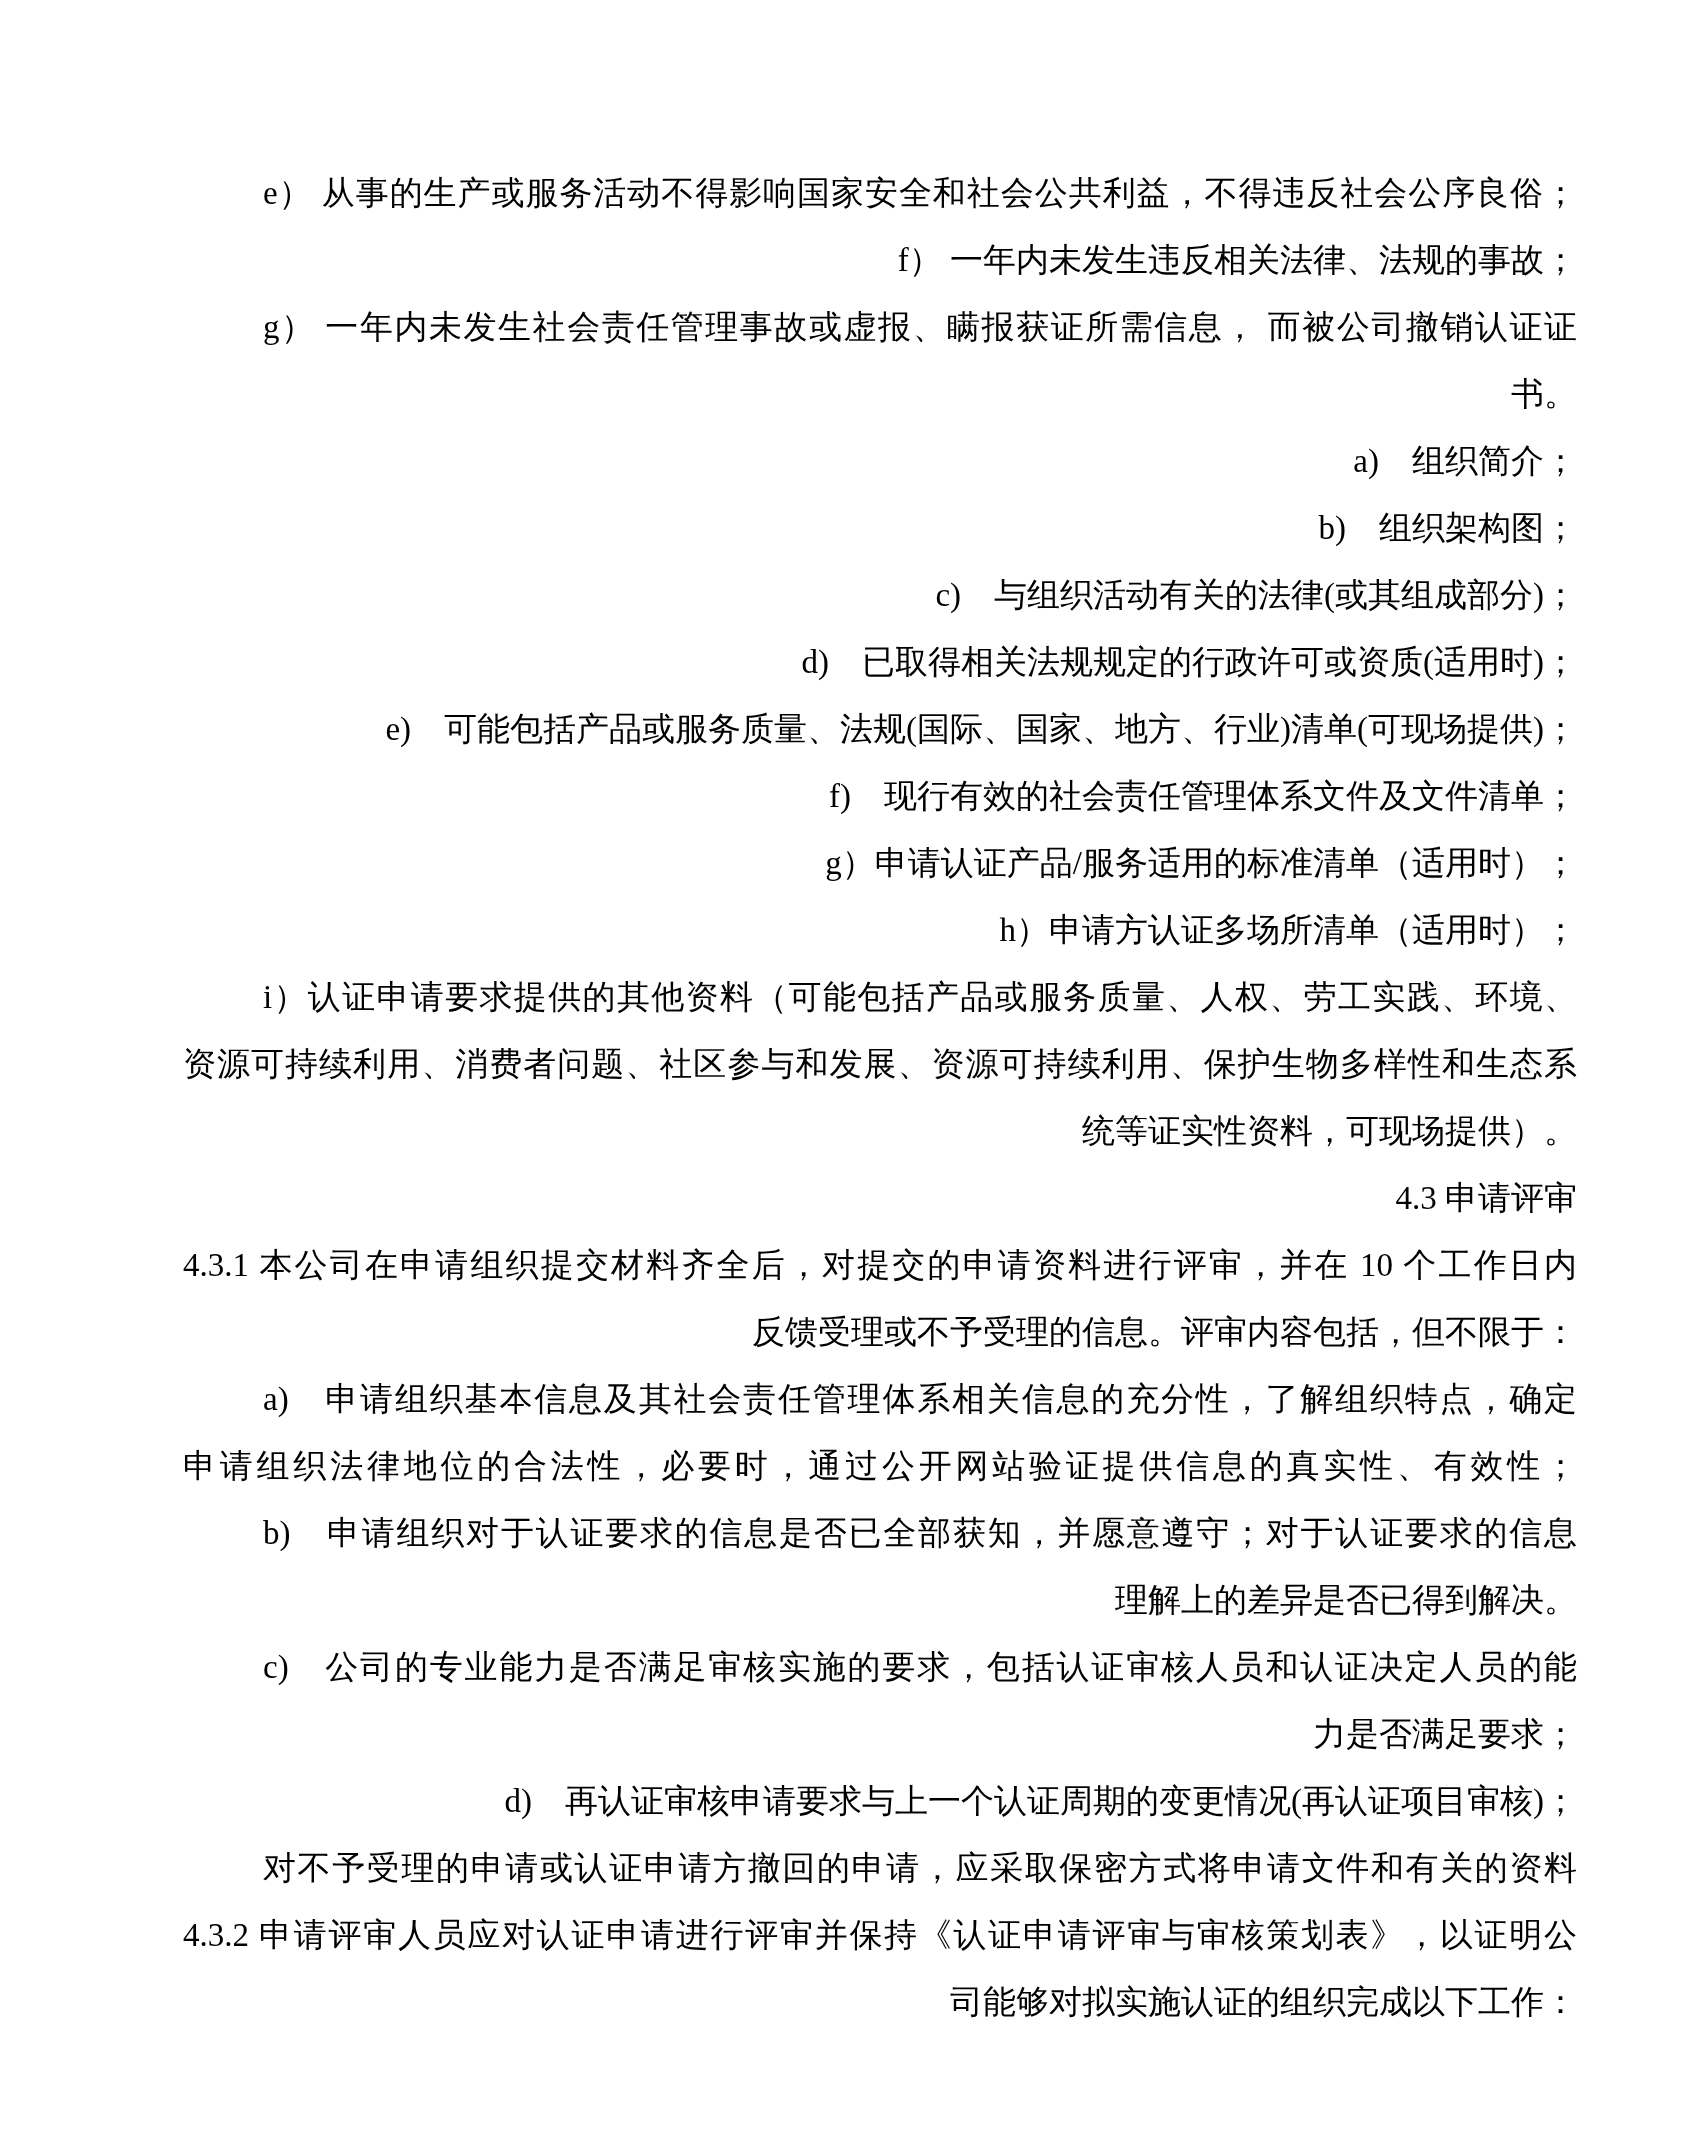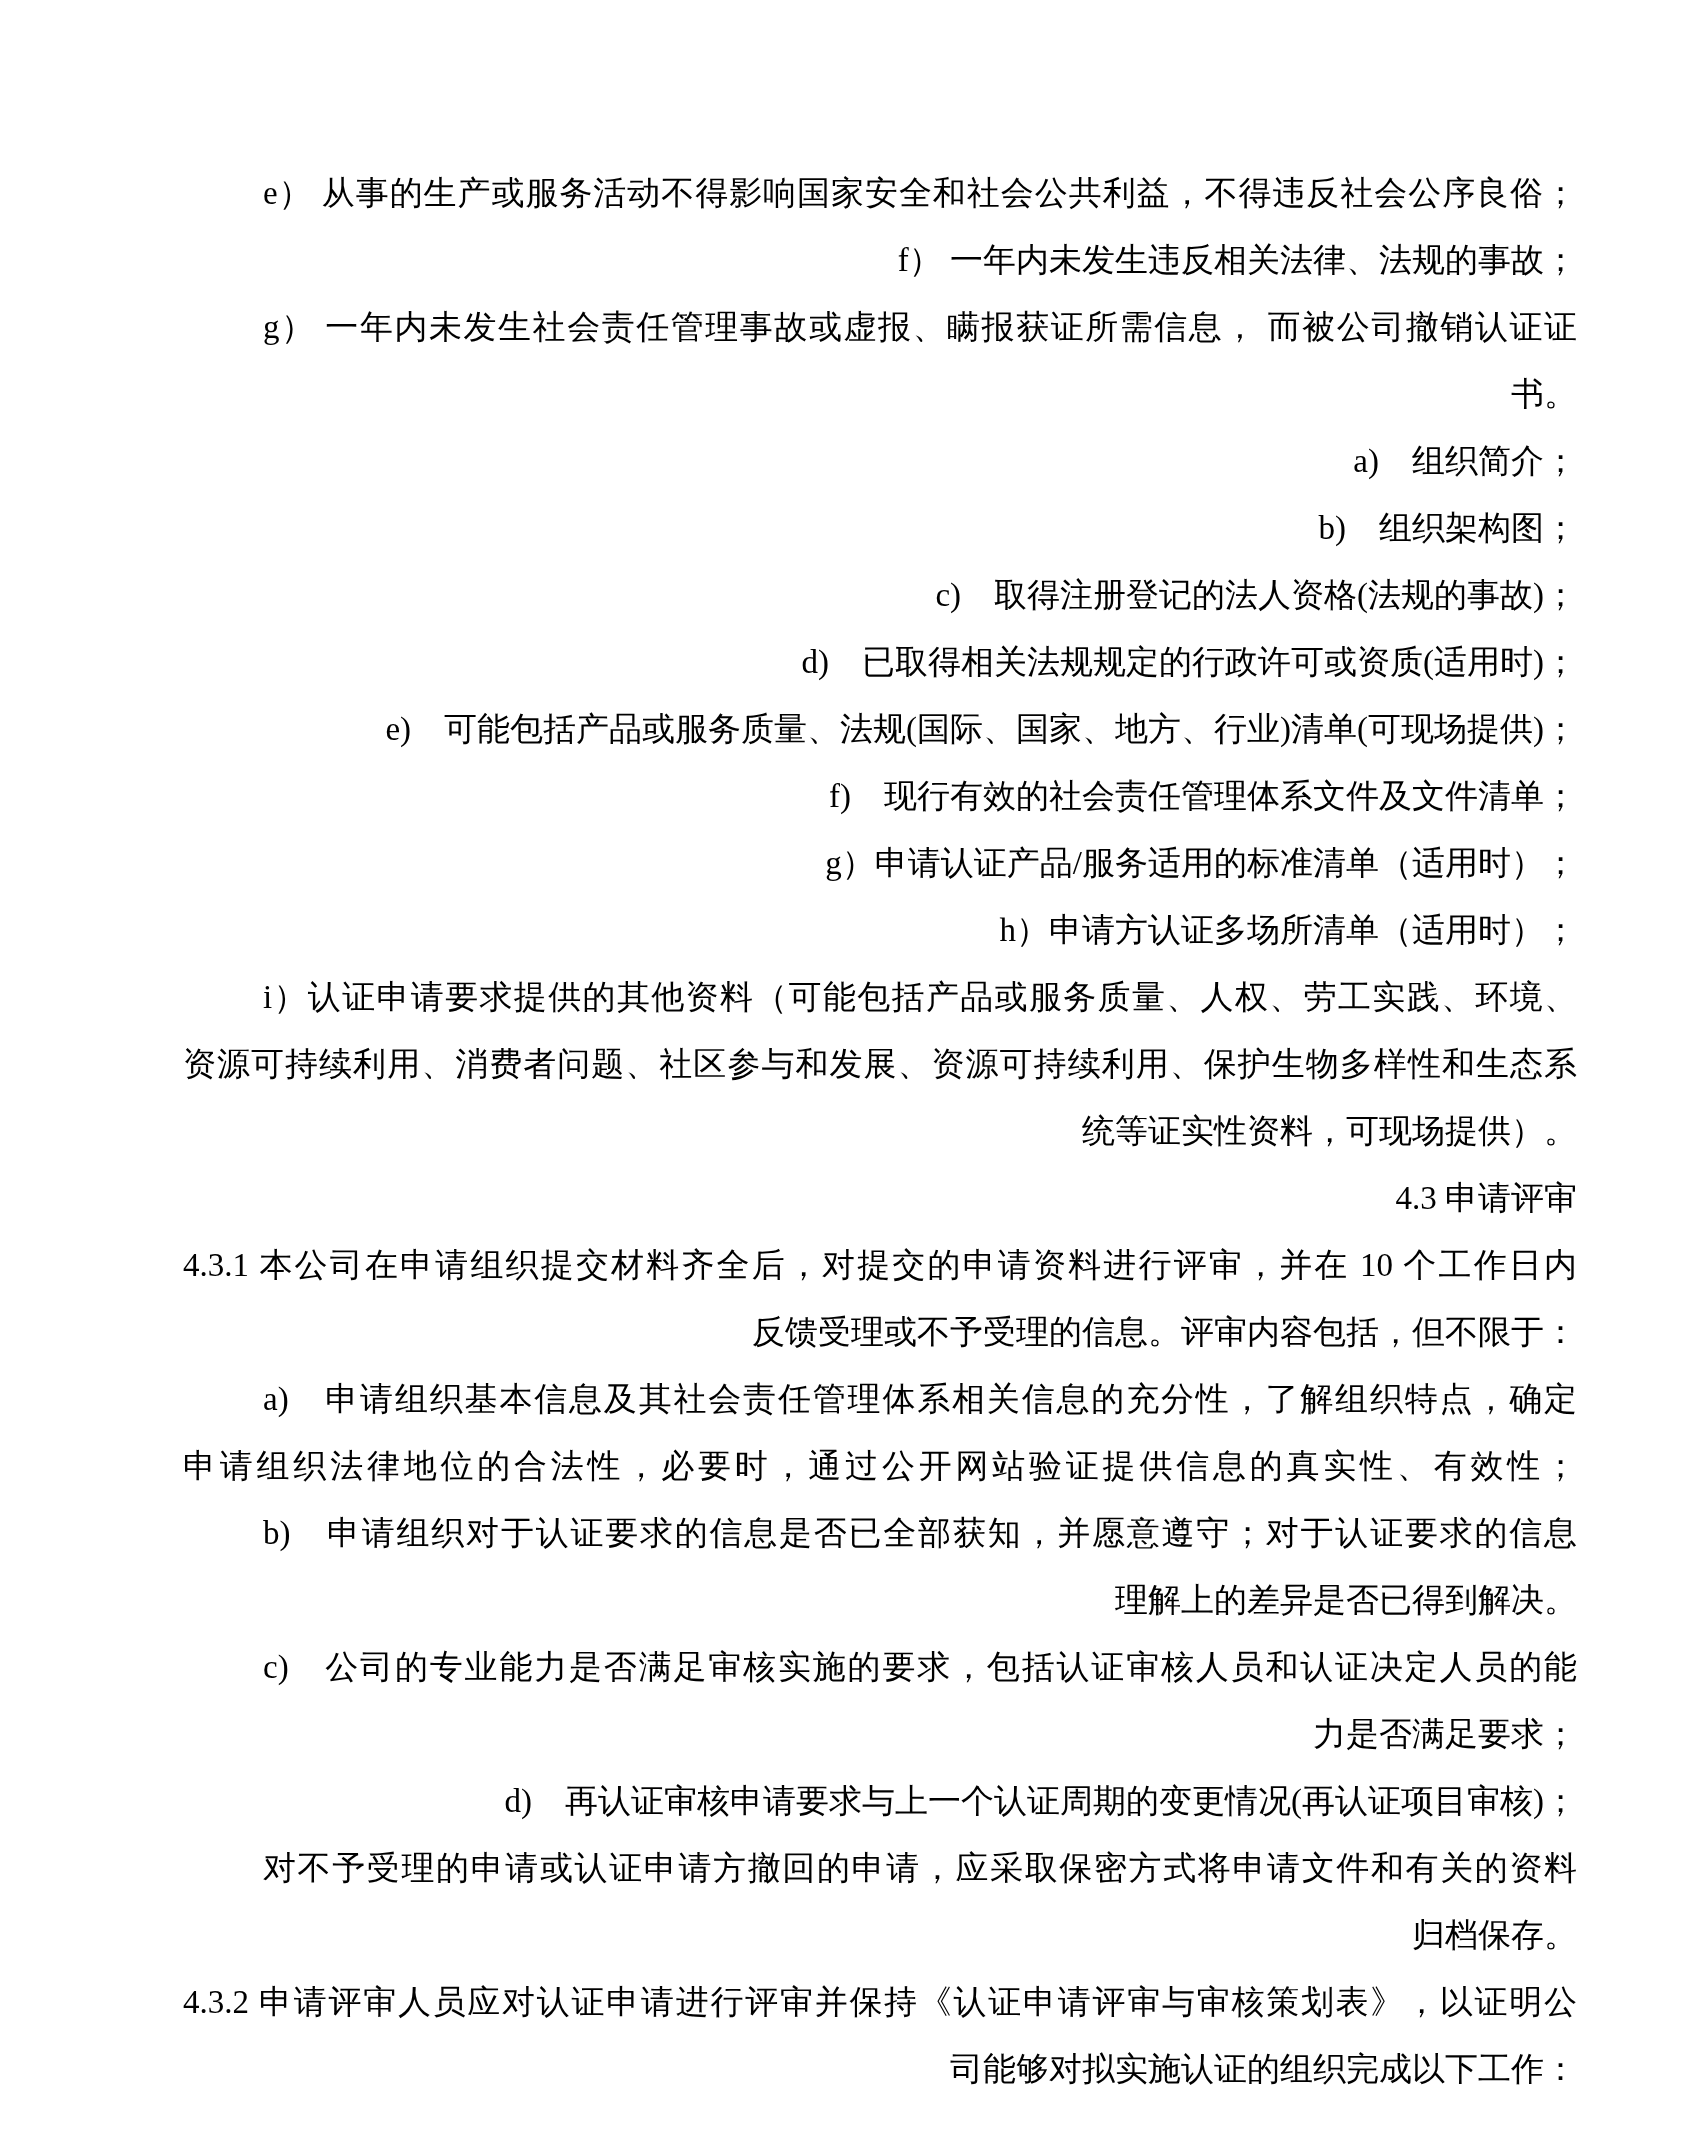--- a/index.html
+++ b/index.html
@@ -45,39 +45,38 @@
 <body>
 
 <div class="page">
   <div class="content">
       <div class="line indent stretch">e） 从事的生产或服务活动不得影响国家安全和社会公共利益，不得违反社会公序良俗；</div>
       <div class="line indent">f） 一年内未发生违反相关法律、法规的事故；</div>
       <div class="line indent stretch">g） 一年内未发生社会责任管理事故或虚报、瞒报获证所需信息， 而被公司撤销认证证</div>
       <div class="line">书。</div>
       <div class="line indent">a)　组织简介；</div>
       <div class="line indent">b)　组织架构图；</div>
-      <div class="line indent">c)　取得注册登记的法人资格(法规的事故)；</div>
+      <div class="line indent">c)　与组织活动有关的法律(或其组成部分)；</div>
       <div class="line indent">d)　已取得相关法规规定的行政许可或资质(适用时)；</div>
       <div class="line indent">e)　可能包括产品或服务质量、法规(国际、国家、地方、行业)清单(可现场提供)；</div>
       <div class="line indent">f)　现行有效的社会责任管理体系文件及文件清单；</div>
       <div class="line indent">g）申请认证产品/服务适用的标准清单（适用时）；</div>
       <div class="line indent">h）申请方认证多场所清单（适用时）；</div>
       <div class="line indent stretch">i）认证申请要求提供的其他资料（可能包括产品或服务质量、人权、劳工实践、环境、</div>
       <div class="line stretch">资源可持续利用、消费者问题、社区参与和发展、资源可持续利用、保护生物多样性和生态系</div>
       <div class="line">统等证实性资料，可现场提供）。</div>
       <div class="line">4.3 申请评审</div>
       <div class="line stretch">4.3.1 本公司在申请组织提交材料齐全后，对提交的申请资料进行评审，并在 10 个工作日内</div>
       <div class="line">反馈受理或不予受理的信息。评审内容包括，但不限于：</div>
       <div class="line indent stretch">a)　申请组织基本信息及其社会责任管理体系相关信息的充分性，了解组织特点，确定</div>
       <div class="line stretch">申请组织法律地位的合法性，必要时，通过公开网站验证提供信息的真实性、有效性；</div>
       <div class="line indent stretch">b)　申请组织对于认证要求的信息是否已全部获知，并愿意遵守；对于认证要求的信息</div>
       <div class="line">理解上的差异是否已得到解决。</div>
       <div class="line indent stretch">c)　公司的专业能力是否满足审核实施的要求，包括认证审核人员和认证决定人员的能</div>
       <div class="line">力是否满足要求；</div>
       <div class="line indent">d)　再认证审核申请要求与上一个认证周期的变更情况(再认证项目审核)；</div>
       <div class="line indent stretch">对不予受理的申请或认证申请方撤回的申请，应采取保密方式将申请文件和有关的资料</div>
-      <div class="line">归档保存。</div>
       <div class="line stretch">4.3.2 申请评审人员应对认证申请进行评审并保持《认证申请评审与审核策划表》，以证明公</div>
       <div class="line">司能够对拟实施认证的组织完成以下工作：</div>
     </div>
 
 </div>
 
 
 </body></html>

